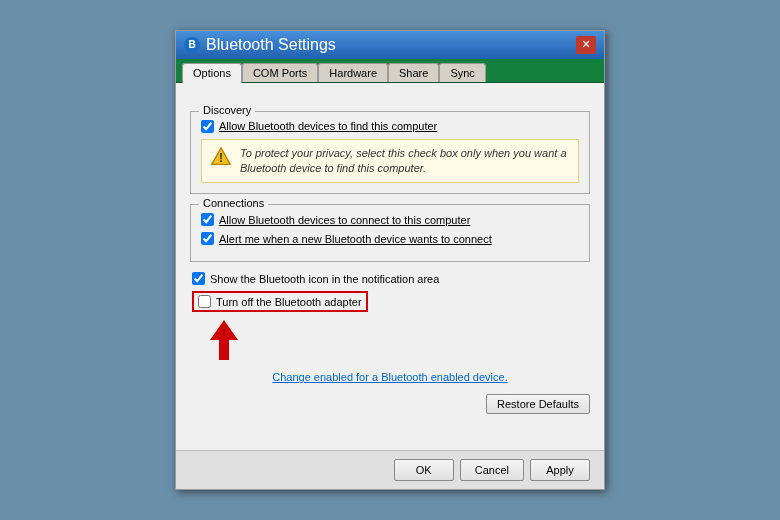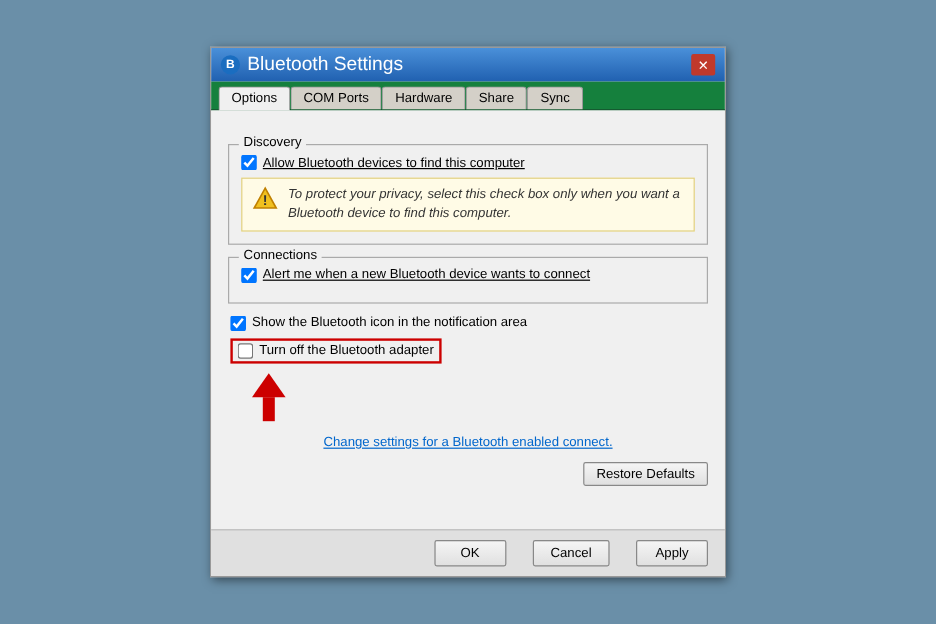--- a/index.html
+++ b/index.html
@@ -213,21 +213,21 @@
       padding: 3px 10px;
       font-size: 11px;
       background: linear-gradient(to bottom, #f5f5f5, #e0e0e0);
       border: 1px solid #888;
       cursor: pointer;
       border-radius: 2px;
     }
     .bottom-buttons {
       display: flex;
       justify-content: flex-end;
-      gap: 22px;
+      gap: 6px;
       padding: 8px 14px;
       background: #e0e0e0;
       border-top: 1px solid #bbb;
     }
     .btn {
       padding: 4px 14px;
       font-size: 11px;
       background: linear-gradient(to bottom, #f5f5f5, #e0e0e0);
       border: 1px solid #888;
       cursor: pointer;
@@ -274,20 +274,26 @@
           <polygon points="12,2 22,20 2,20" fill="#f0c020" stroke="#c08000" stroke-width="1.5"></polygon>
           <text x="12" y="17" text-anchor="middle" font-size="13" font-weight="bold" fill="#333">!</text>
         </svg>
         <span class="warning-text">To protect your privacy, select this check box only when you want a Bluetooth device to find this computer.</span>
       </div>
     </div>
 
     <div class="group-box connections-group">
       <span class="group-label">Connections</span>
       <div class="checkbox-row">
+        <input type="checkbox" id="allow-connect" checked="" style="">
+        <label for="allow-connect">
+          <span class="underline">Allow Bluetooth devices to connect to this computer</span>
+        </label>
+      </div>
+      <div class="checkbox-row">
         <input type="checkbox" id="alert-connect" checked="" style="">
         <label for="alert-connect">
           <span class="underline">Alert me when a new Bluetooth device wants to connect</span>
         </label>
       </div>
     </div>
 
     <div class="standalone-checkbox">
       <input type="checkbox" id="show-icon" checked="" style="">
       <label for="show-icon">Show the Bluetooth icon in the notification area</label>
@@ -301,21 +307,21 @@
     </div>
 
     <div class="annotation-area">
       <div class="arrow-up">
         <div class="arrow-up-head"></div>
         <div class="arrow-up-shaft"></div>
       </div>
     </div>
 
     <div class="link-row">
-      <a>Change settings for a Bluetooth enabled connect.</a>
+      <a>Change enabled for a Bluetooth enabled device.</a>
     </div>
 
     <div class="restore-row">
       <button class="restore-btn">Restore Defaults</button>
     </div>
   </div>
 
   <div class="bottom-buttons">
     <button class="btn">OK</button>
     <button class="btn">Cancel</button>

